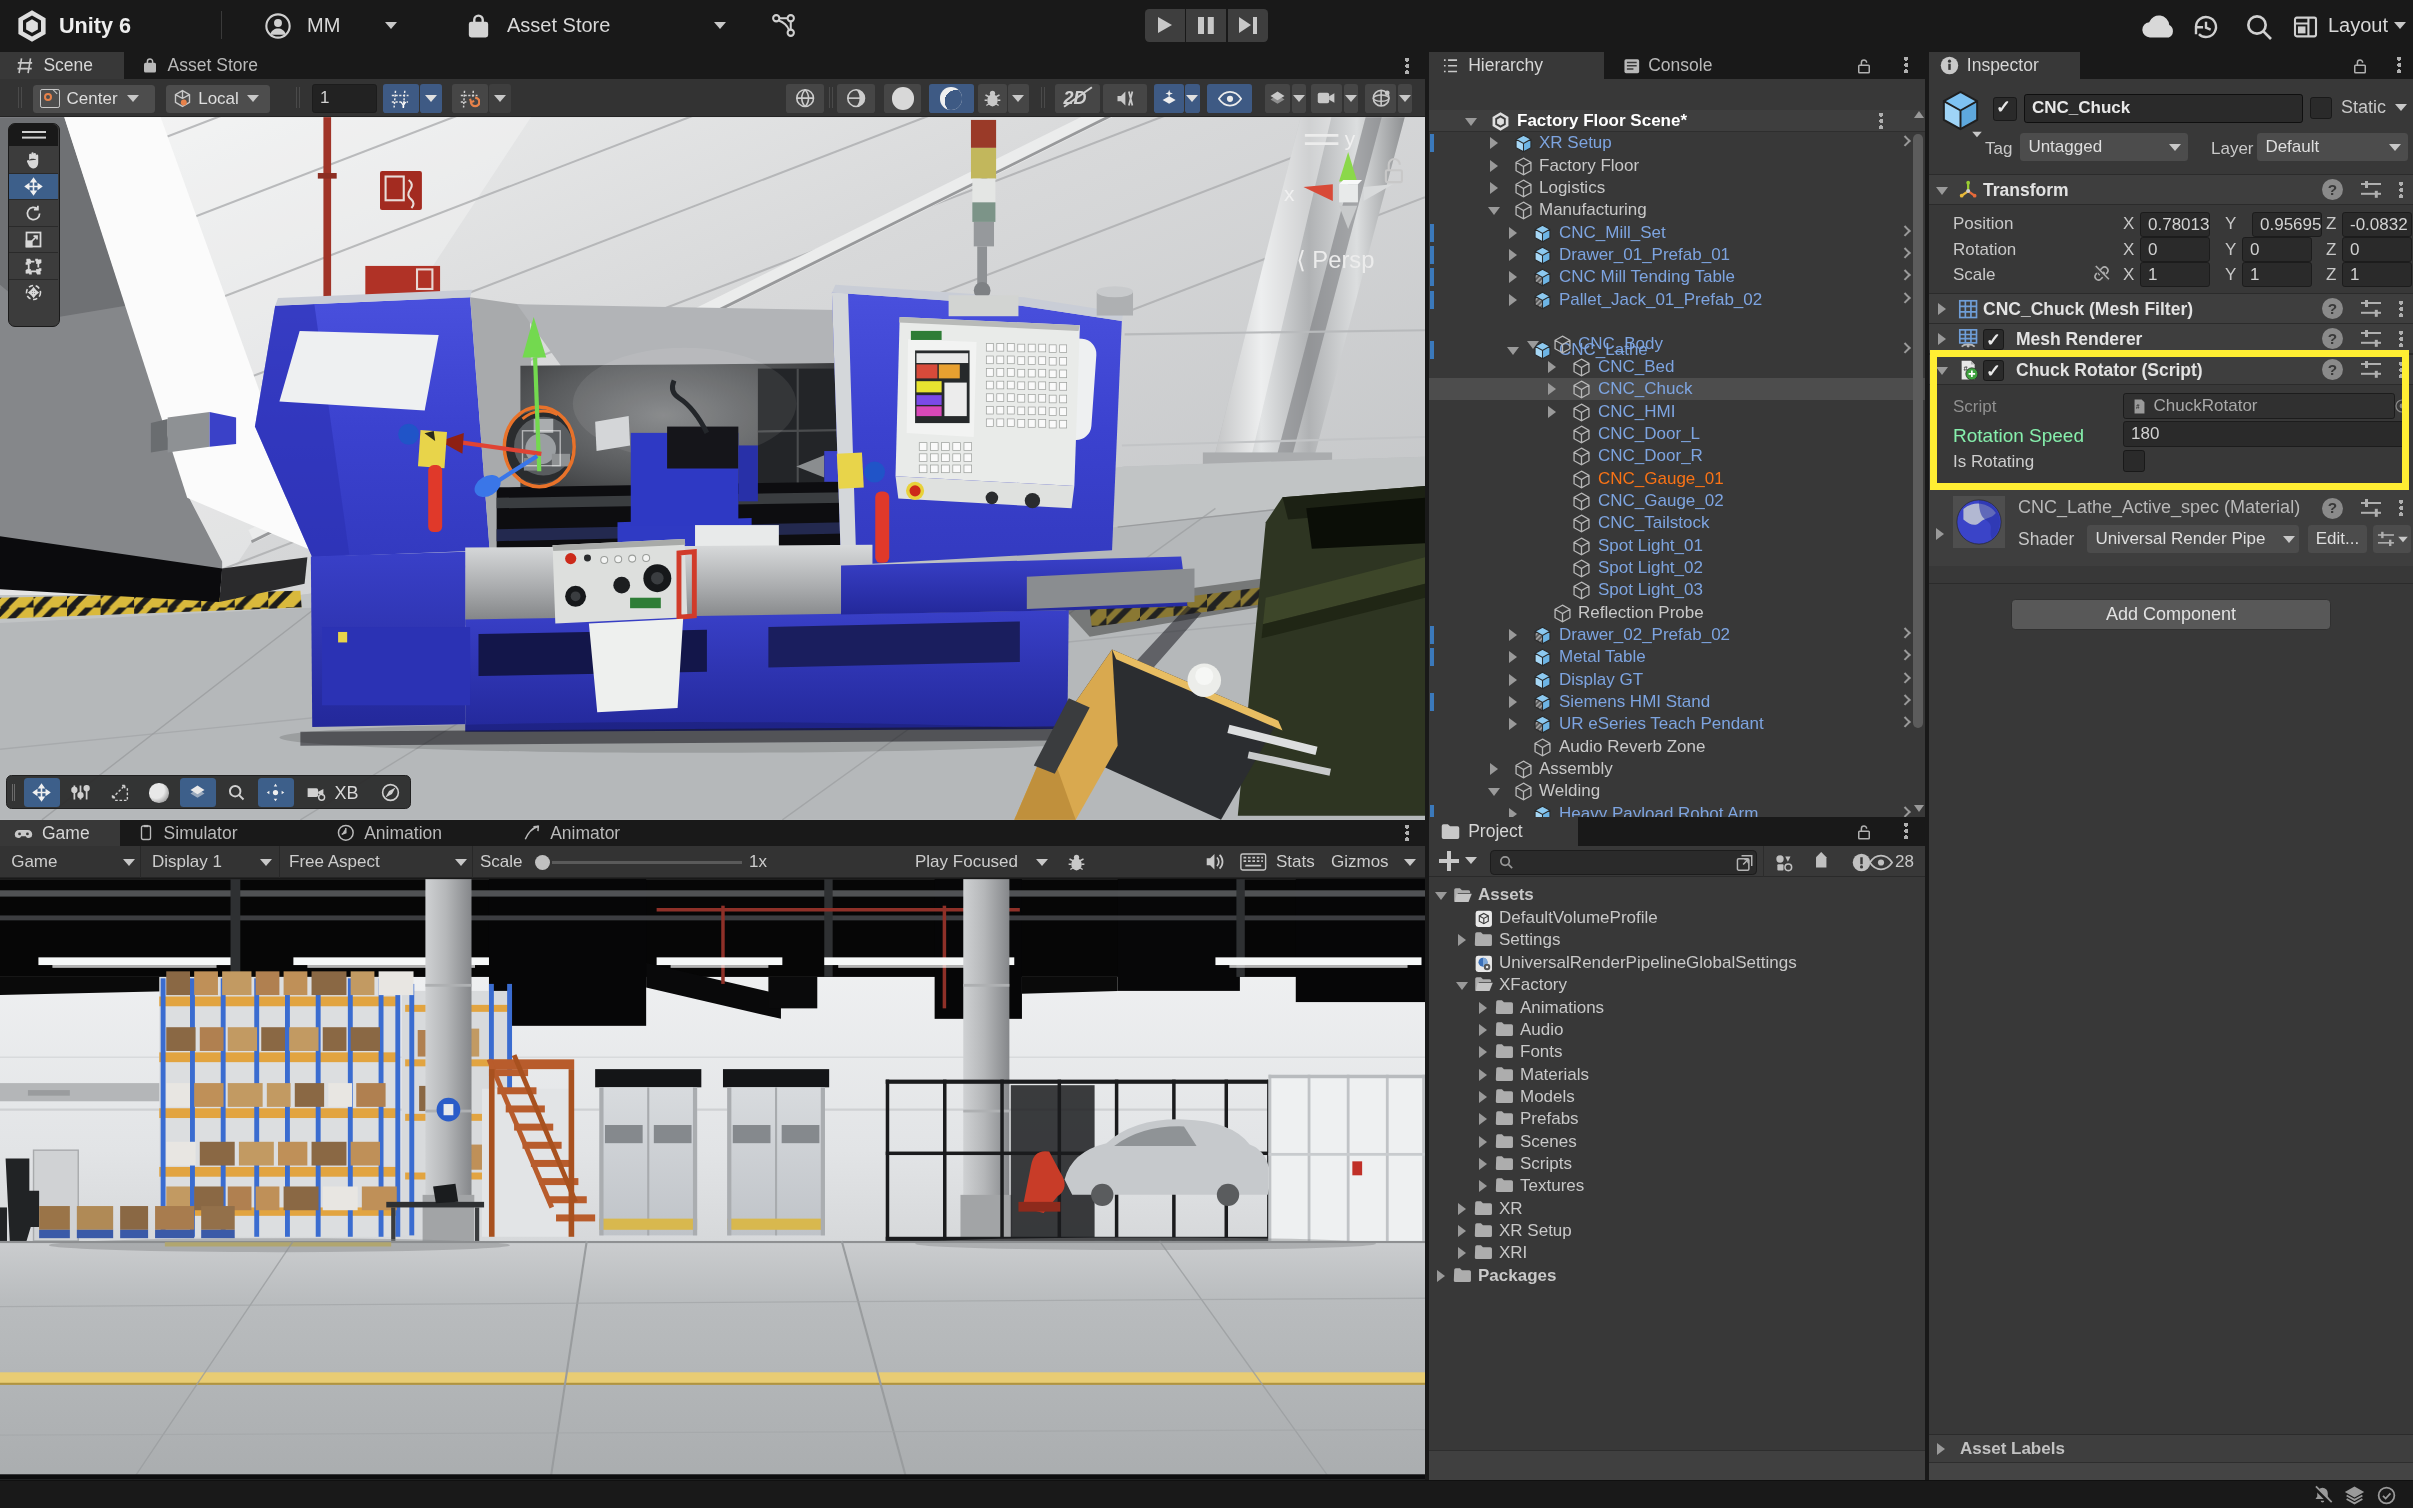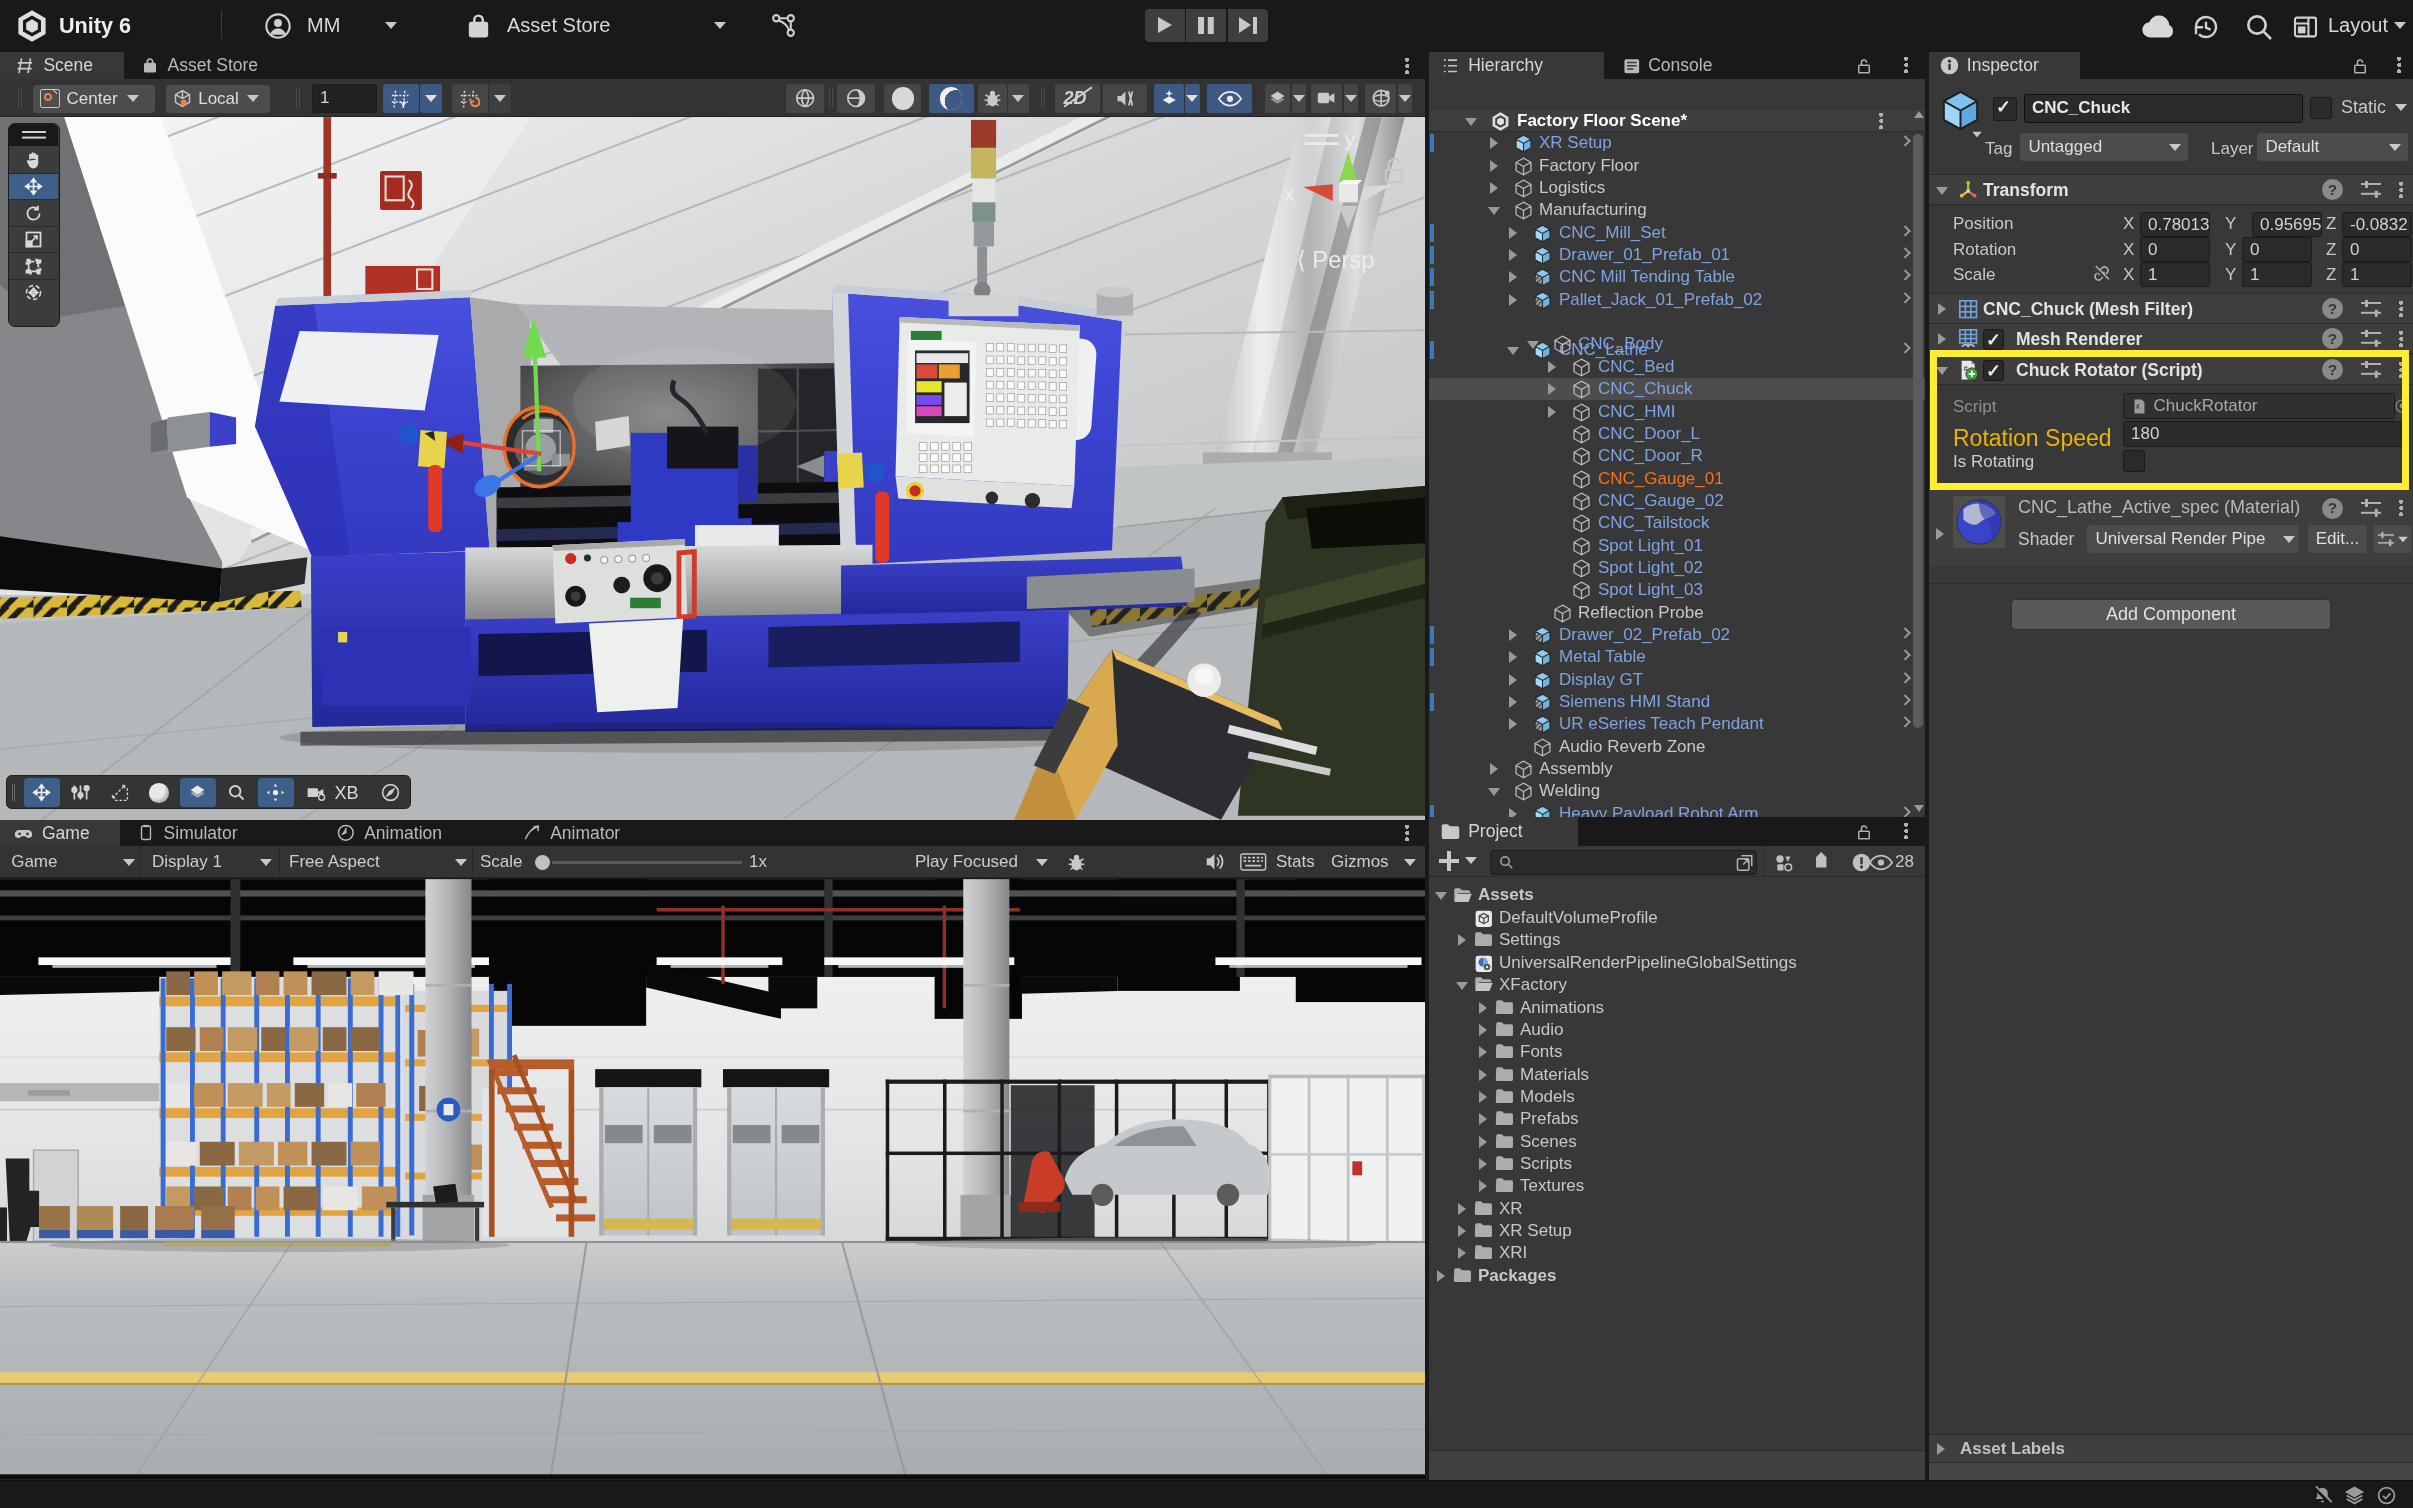--- a/index.html
+++ b/index.html
@@ -1567,21 +1567,21 @@
     </div>
 <div class="abs" style="left:24px;top:318px;font-size:17px;color:#909090;">Script</div>
 <div class="fld" style="left:194px;top:314px;width:272px;height:26px;background:#303030;color:#a8a8a8;"><svg width="17" height="17" viewBox="0 0 24 24" style="margin-right:5.6px;font-size:24px">
         <path d="M5 2 h10 l4 4 v16 h-14 Z" fill="#9a9a9a"></path>
         <text x="7" y="15" font-size="9" font-weight="bold" fill="#333">#</text>
       </svg>ChuckRotator</div>
 <svg class="abs" style="left:464px;top:318px;" width="18" height="18" viewBox="0 0 24 24" fill="none" stroke="#8a8a8a" stroke-width="1.6">
       <circle cx="12" cy="12" r="8"></circle>
       <circle cx="12" cy="12" r="2.4" fill="#8a8a8a"></circle>
     </svg>
-<div class="abs" style="left:24px;top:346px;font-size:23px;color:#eab308;">Rotation Speed</div>
+<div class="abs" style="left:24px;top:346px;font-size:19px;color:#86efac;">Rotation Speed</div>
 <div class="fld" style="left:194px;top:342px;width:282px;height:26px;">180</div>
 <div class="abs" style="left:24px;top:373px;font-size:17px;color:#cdcdcd;">Is Rotating</div>
 <div class="chk" style="left:194px;top:371px;width:22.3px;height:22.3px;"></div>
 <div class="abs" style="left:0.7px;top:271px;width:479px;height:140px;border:7.7px solid #ffee33;pointer-events:none;"></div>
 <div class="abs" style="left:0;top:411px;width:485px;height:77px;background:#3e3e3e;border-bottom:0.7px solid #2b2b2b;">
       <span class="tri-r" style="position:absolute;left:7px;top:38px;"></span>
       <span style="position:absolute;left:24px;top:5.6px;"><svg width="52" height="52" viewBox="0 0 40 40">
           <rect x="0" y="0" width="40" height="40" fill="#4e4e4e"></rect>
           <circle cx="20" cy="20" r="17" fill="#3a44c8"></circle>
           <path d="M8 10 a17 17 0 0 1 25 3 c-4 5 -8 3 -12 7 c-4 4 -8 2 -13 -2 Z" fill="#c8cdd4" opacity="0.85"></path>

